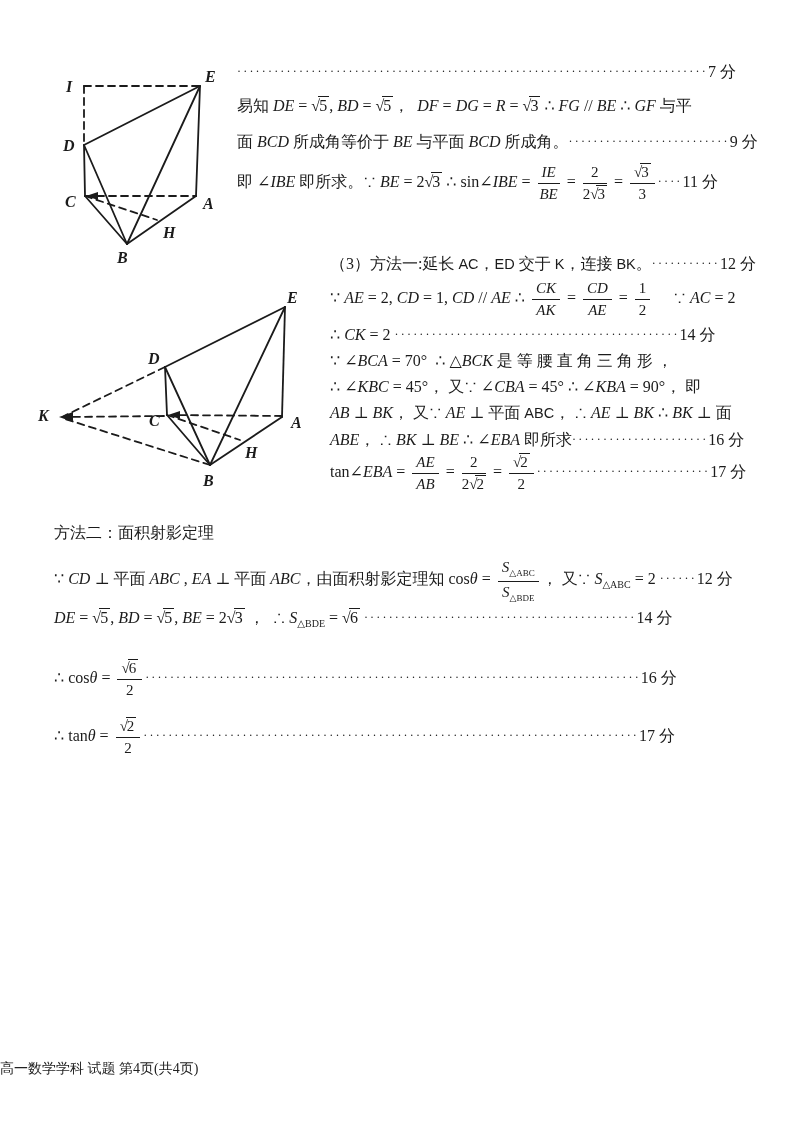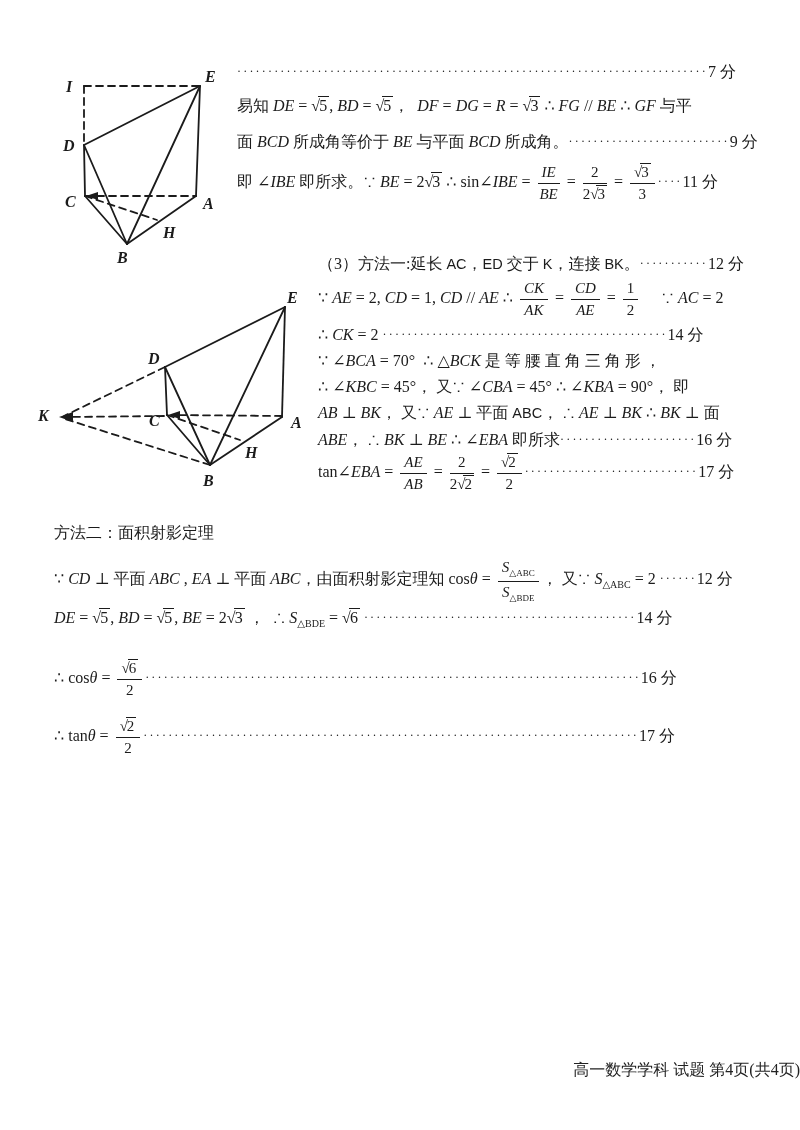--- a/index.html
+++ b/index.html
@@ -19,35 +19,35 @@
   .rad{display:inline-block;}
   .sqarg{display:inline-block;border-top:1.6px solid currentColor;padding:0 2px 0 1px;margin-left:-2px;line-height:1.15;}
   .frac{display:inline-block;vertical-align:middle;text-align:center;margin:0 3px;font-size:15px;line-height:1.2;}
   .fnum{display:block;border-bottom:1.5px solid currentColor;padding:0 4px 2px;}
   .fden{display:block;padding-top:1px;}
   .frac .tsub{font-size:9px;}
   .blockA{position:absolute;left:237px;top:60px;width:530px;}
   .blockA .la1{margin-bottom:10px;line-height:22px;}
   .blockA .la2{margin-bottom:9px;}
   .blockA .la3{margin-bottom:8px;}
-  .blockB{position:absolute;left:318px;top:250px;width:458px;}
+  .blockB{position:absolute;left:330px;top:250px;width:458px;}
   .blockB .lb2{margin:2px 0;}
   .blockC{position:absolute;left:54px;top:520px;width:715px;}
   .blockC .lc1{margin-bottom:12px;}
   .blockC .lc2{}
   .blockC .lc3{margin-bottom:22px;}
   .blockC .lc4{margin-bottom:18px;}
   .fig{position:absolute;}
   .fig1{left:50px;top:60px;}
   .fig2{left:30px;top:288px;}
   .fig line{stroke:#1b1b1b;stroke-width:1.8;stroke-linecap:round;}
   .fig line.dash{stroke-dasharray:7 5;}
   .fig polygon{fill:#1b1b1b;}
   .fig text{font-family:"Liberation Serif","DejaVu Serif",serif;font-style:italic;font-weight:bold;font-size:16px;fill:#1b1b1b;}
-  .footer{position:absolute;left:0;right:0;top:1060px;text-align:right;font-size:16px;color:#222;}
+  .footer{position:absolute;left:0;right:0;top:1060px;text-align:left;font-size:14px;color:#222;}
 </style>
 </head>
 <body>
 
 <div class="page">
 
   <svg class="fig fig1" width="180" height="220" viewBox="50 60 180 220">
     <g>
       <line class="dash" x1="84" y1="86" x2="200" y2="86"></line>
       <line class="dash" x1="84" y1="86" x2="84" y2="145"></line>

